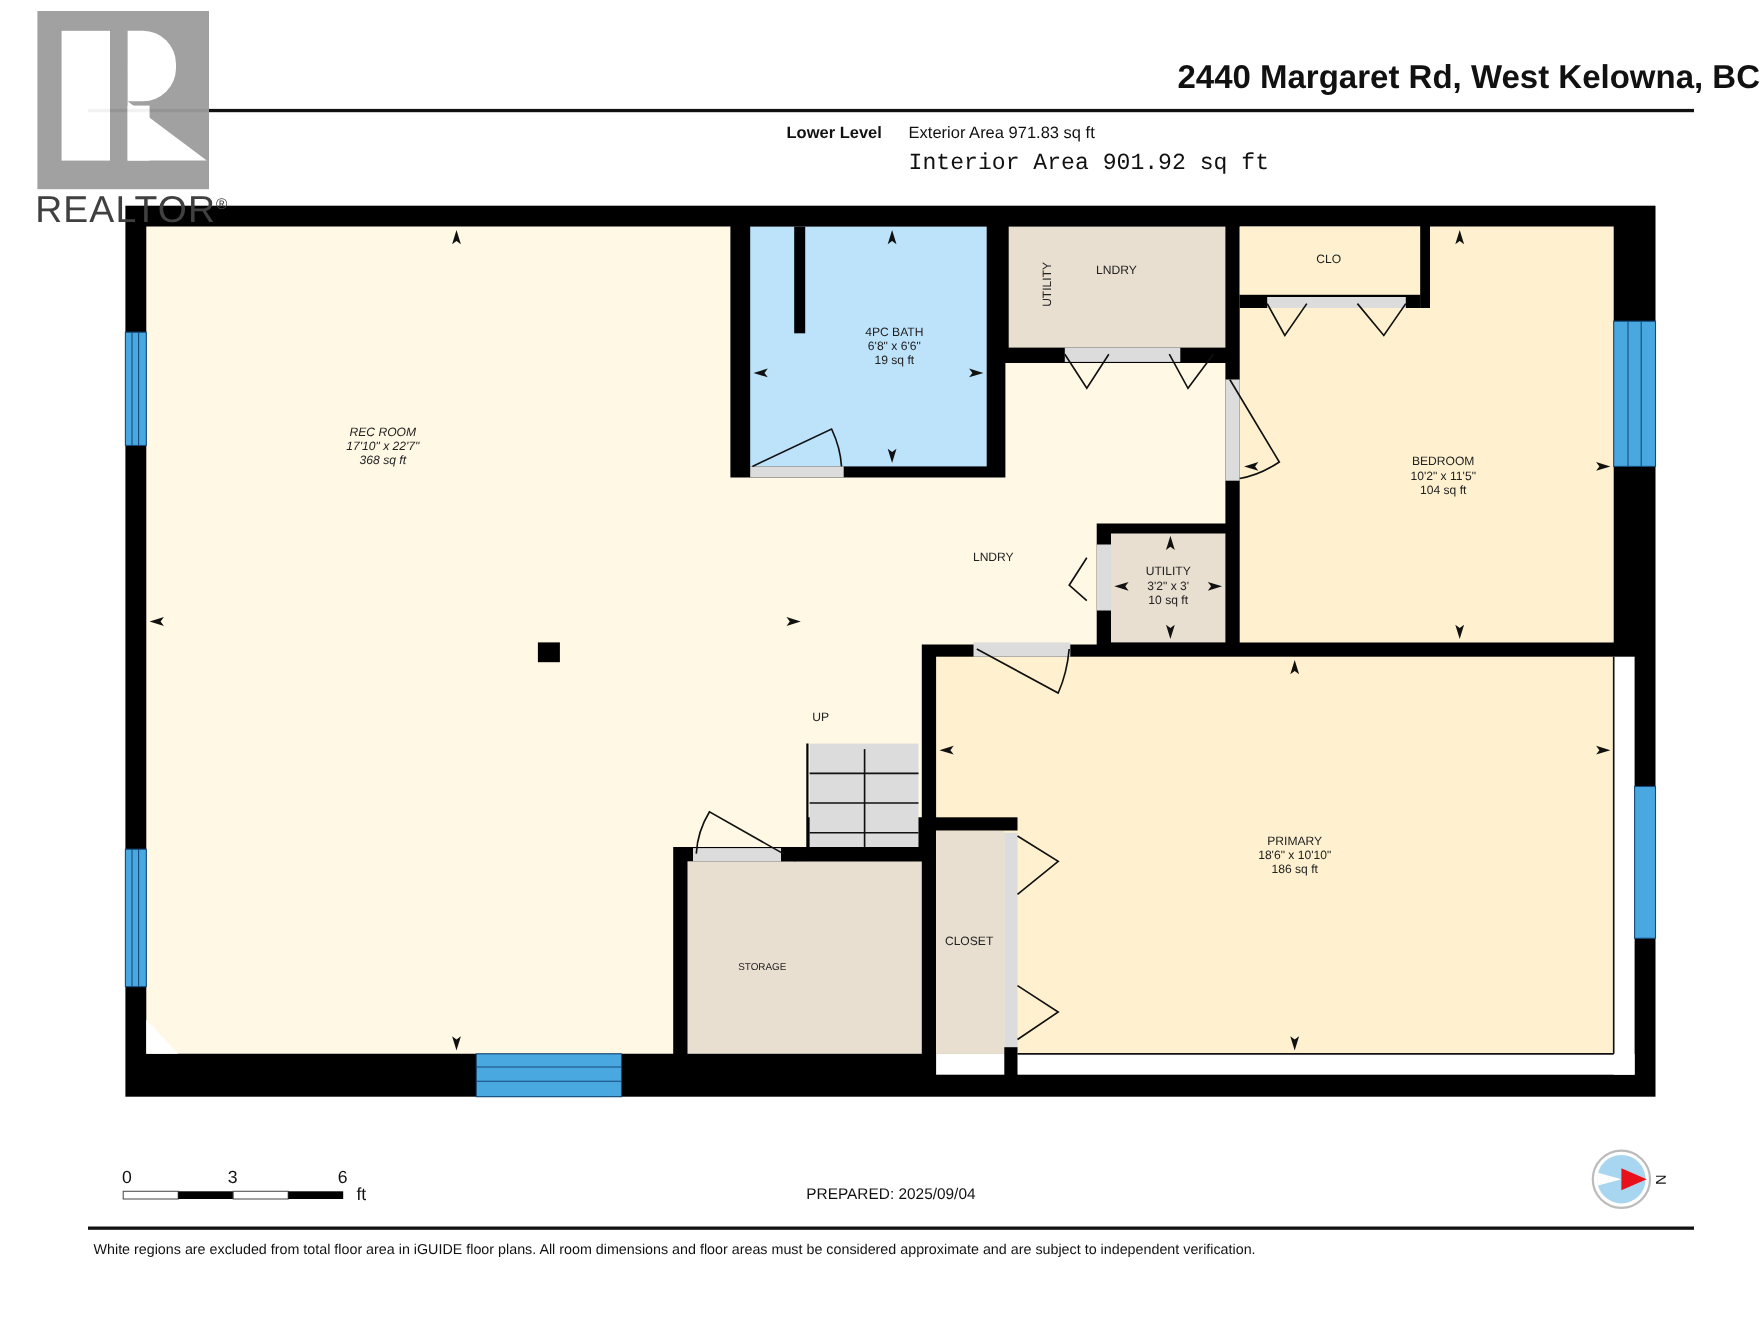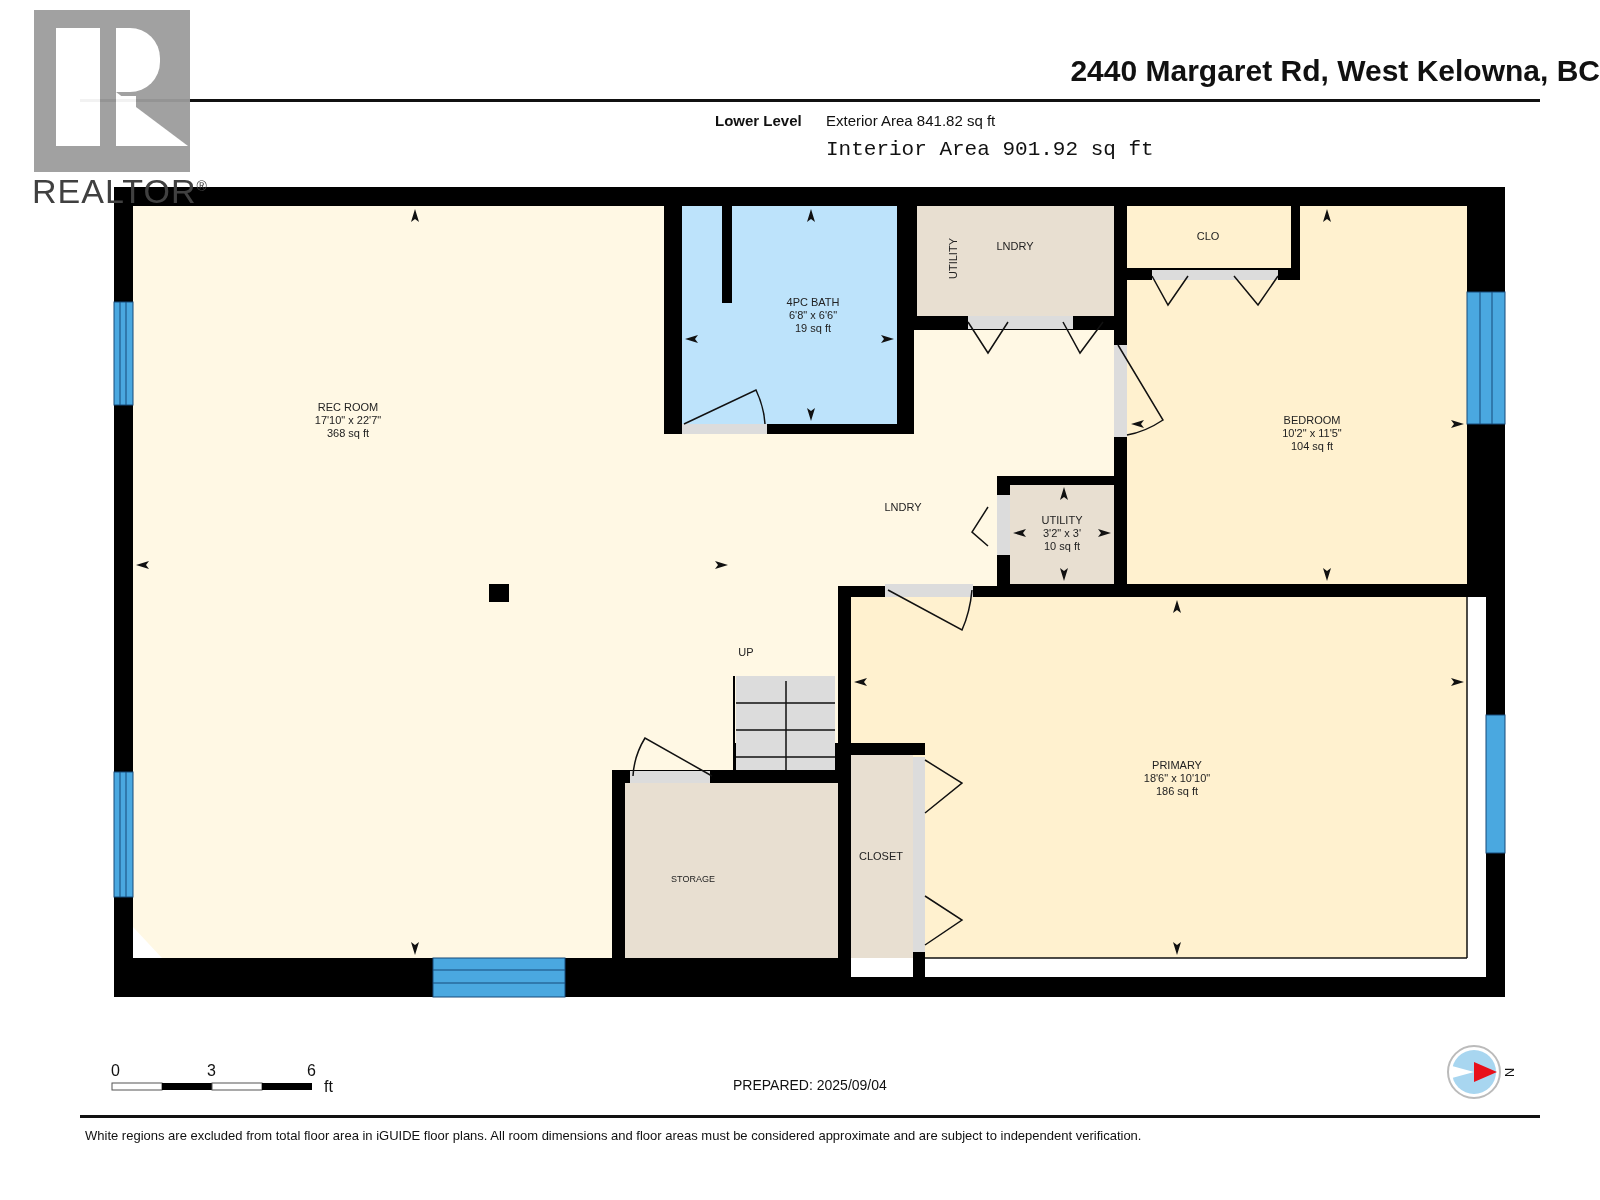--- a/index.html
+++ b/index.html
@@ -18,21 +18,21 @@
     #prepared { left:733px; top:1077px; font-size:14px; }
     #disclaimer { left:85px; top:1128px; font-size:13px; }
     .scale-num { position:absolute; font-size:16px; top:1062px; }
   </style>
 </head>
 <body>
 
 <div class="abs" id="title">2440 Margaret Rd, West Kelowna, BC</div>
 <div class="abs hrule" style="left:80px; top:99px; width:1460px;"></div>
 <div class="abs" id="level-label">Lower Level</div>
-<div class="abs" id="ext-area">Exterior Area 841.82 sq ft</div>
+<div class="abs" id="ext-area">Exterior Area 971.83 sq ft</div>
 <div class="abs" id="int-area">Interior Area 901.92 sq ft</div>
 
 <svg width="1600" height="1200" viewBox="0 0 1600 1200">
 
   <rect x="114" y="187" width="1391" height="810" fill="#000"></rect>
 
   <polygon fill="#fff8e4" points="133,206 664,206 664,434 914,434 914,330 1114,330 1114,476 997,476 997,586 838,586 838,743 735,743 735,676 718,676 718,584 733,584 733,770 612,770 612,958 133,958"></polygon>
 
   <polygon fill="#ffffff" points="133,927 133,958 162,958"></polygon>
 
@@ -143,21 +143,21 @@
   </g>
 
   <g>
     <circle cx="1474" cy="1072" r="26" fill="#fff" stroke="#bbb" stroke-width="2"></circle>
     <circle cx="1474" cy="1072" r="22" fill="#a8d6f0"></circle>
     <polygon points="1452,1066 1474,1072 1452,1078" fill="#fff"></polygon>
     <polygon points="1474,1062 1497,1072 1474,1082" fill="#e8101a"></polygon>
   </g>
 </svg>
 
-<div class="rlabel" style="left:348px; top:401px;">
+<div class="rlabel" style="left:348px; top:387px;font-style:italic;">
   <div>REC ROOM</div>
   <div>17'10" x 22'7"</div>
   <div>368 sq ft</div>
 </div>
 <div class="rlabel" style="left:813px; top:296px;">
   <div>4PC BATH</div>
   <div>6'8" x 6'6"</div>
   <div>19 sq ft</div>
 </div>
 <div class="rlabel" style="left:953px; top:252px; transform:translateX(-50%) rotate(-90deg);">UTILITY</div>

